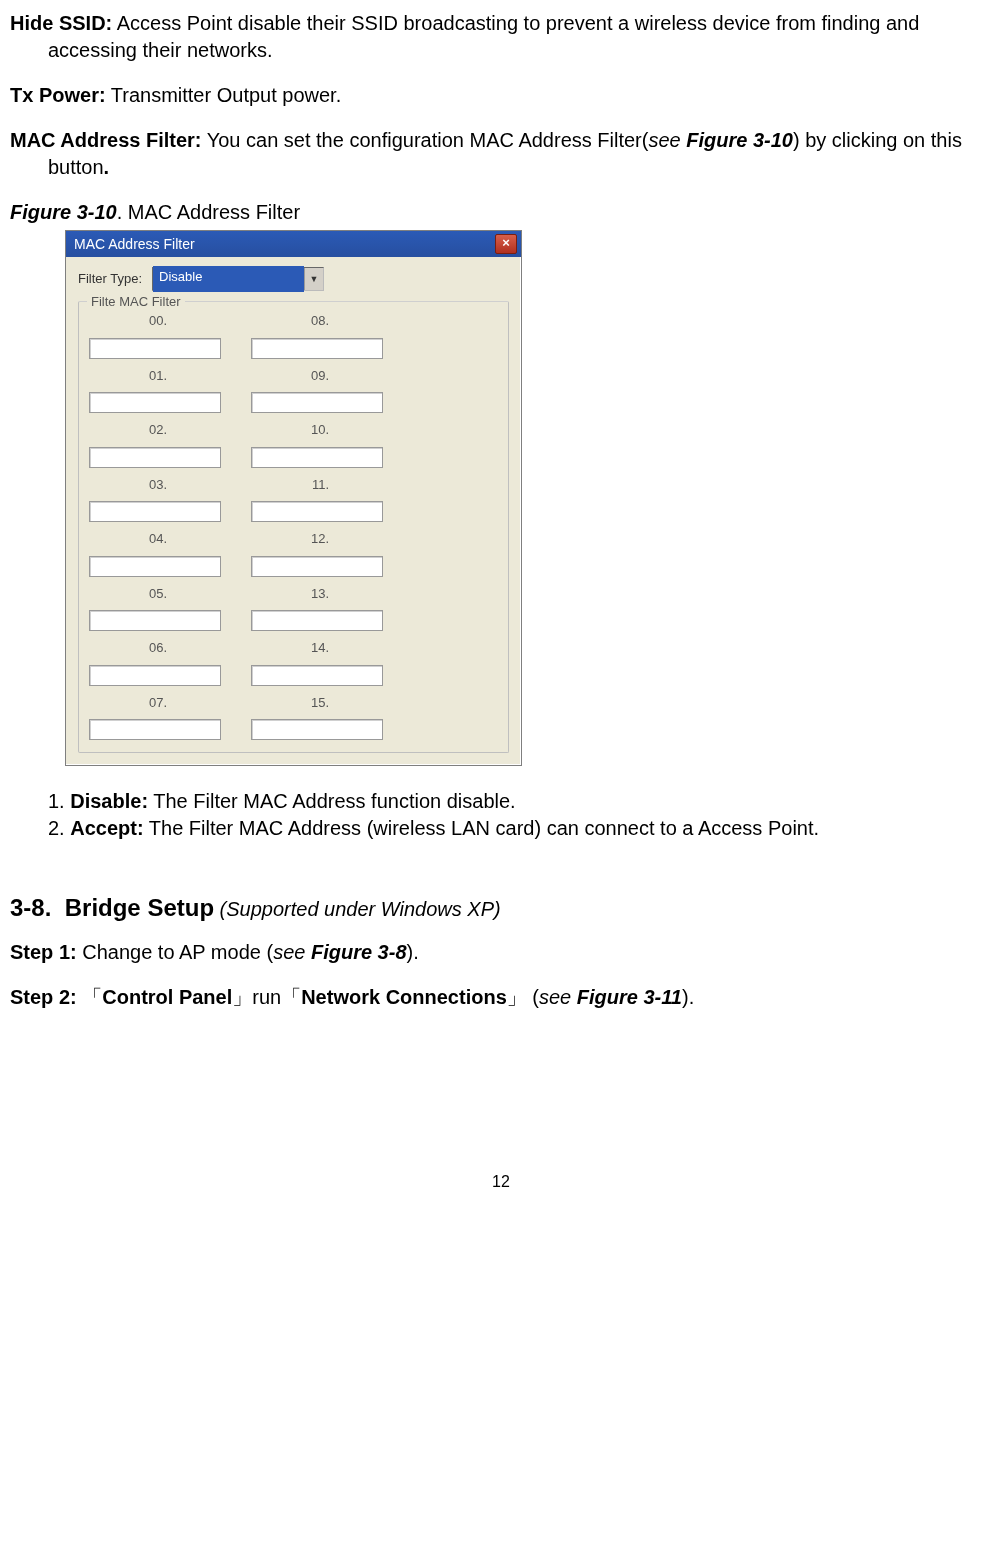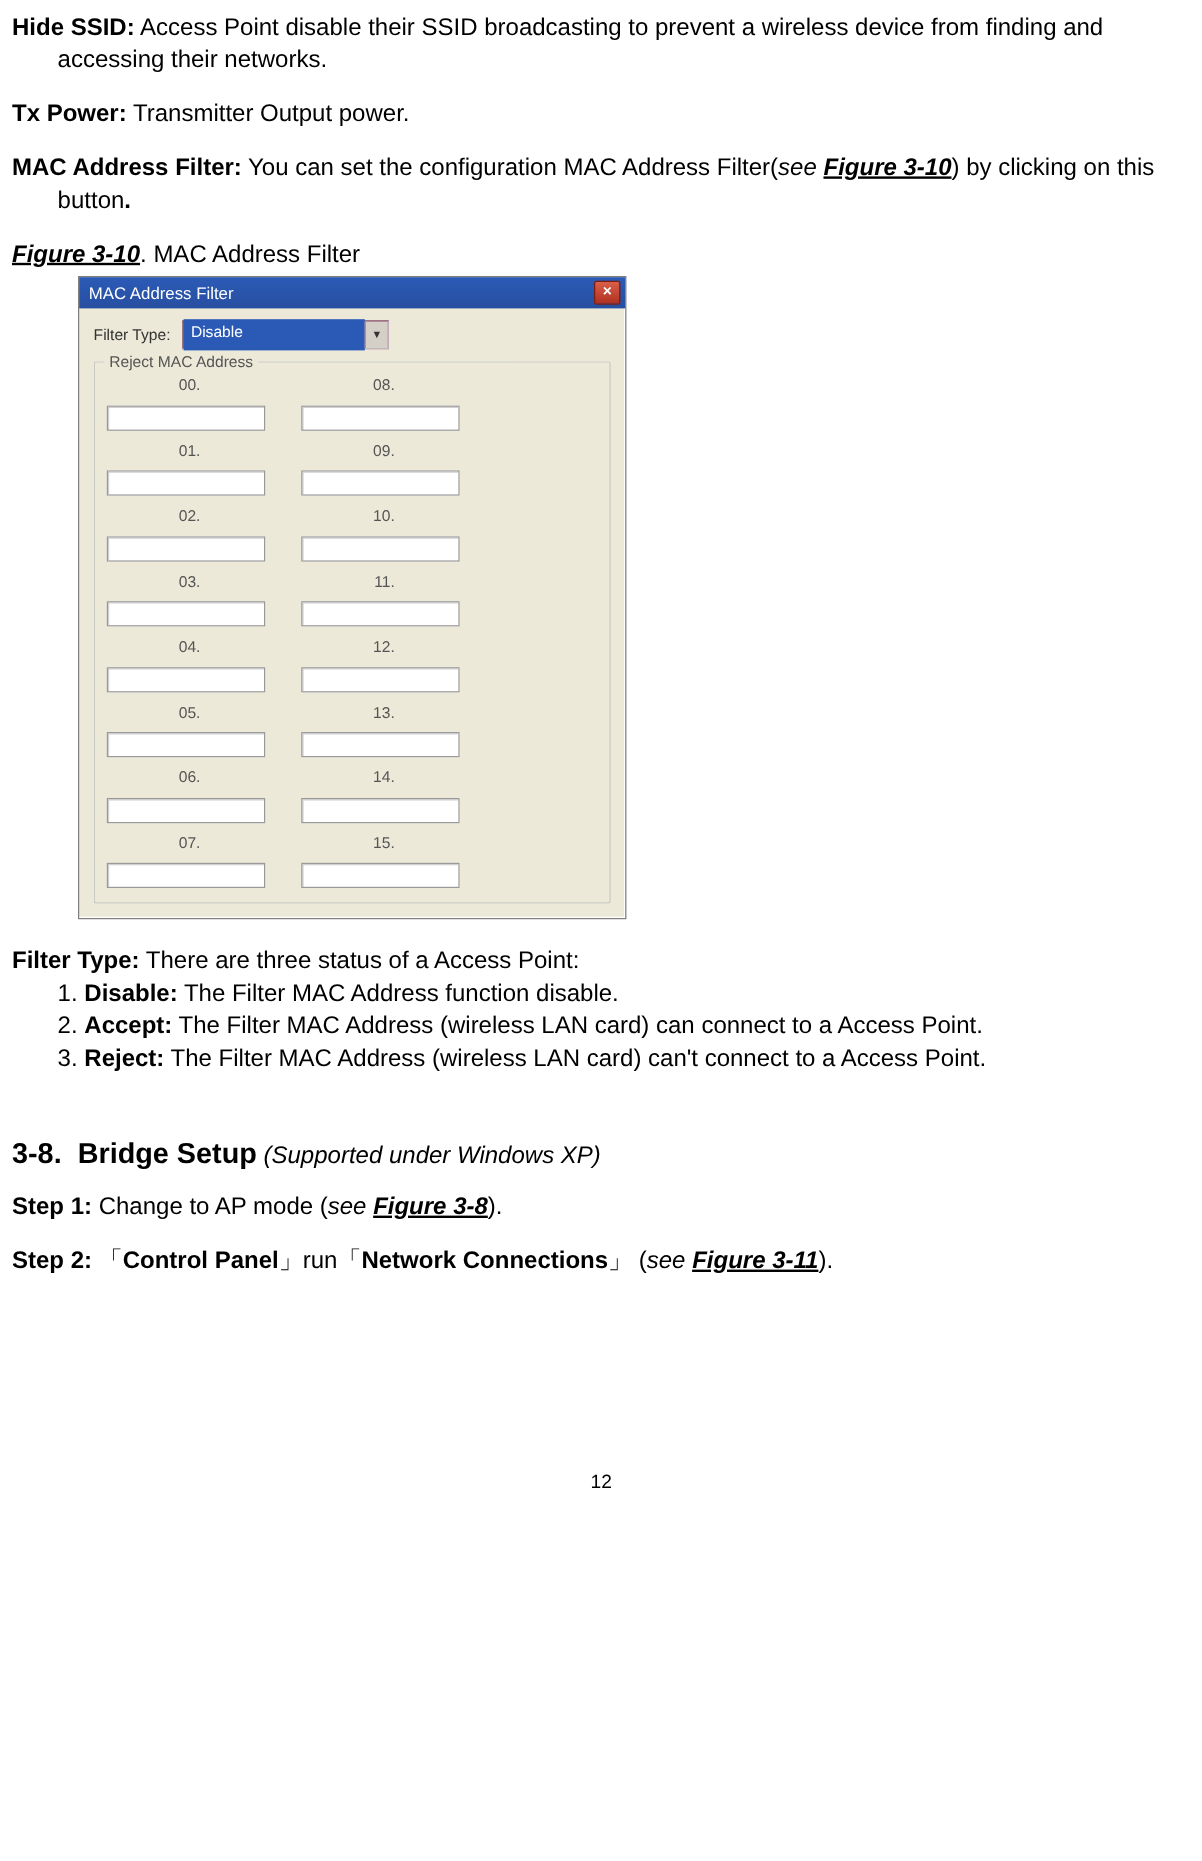--- a/index.html
+++ b/index.html
@@ -8,21 +8,21 @@
     line-height: 1.35;
     margin: 0;
     padding: 10px 10px 10px 10px;
     width: 982px;
     color: #000;
   }
   .para { margin-bottom: 18px; }
   .hang { text-indent: -38px; padding-left: 38px; }
   .b { font-weight: bold; }
   .i { font-style: italic; }
-  .bi { font-weight: bold; font-style: italic; text-decoration: underline; }
+  .bi { font-weight: bold; font-style: italic; }
   .fig-caption { margin-bottom: 4px; }
   .fig-wrap { padding-left: 55px; margin-bottom: 22px; }
 
   
   .dialog {
     width: 455px;
     border: 1px solid #7f7f7f;
     background: #ece9d8;
     box-shadow: -1px -1px 0 #fff inset;
   }
@@ -136,21 +136,21 @@
     </div>
     <div class="dlg-body">
       <div class="filter-row">
         <span>Filter Type:</span>
         <div class="combo">
           <div class="combo-text">Disable</div>
           <div class="combo-arrow">▼</div>
         </div>
       </div>
       <div class="groupbox">
-        <div class="group-legend">Reject MAC Address</div>
+        <div class="group-legend">Filte MAC Filter</div>
         <div class="mac-grid">
           <div class="mac-col">
             <div class="mac-row">
                 <span class="mac-lbl">00.</span>
                 <div class="mac-input"></div>
               </div>
             <div class="mac-row">
                 <span class="mac-lbl">01.</span>
                 <div class="mac-input"></div>
               </div>
@@ -213,33 +213,27 @@
                 <div class="mac-input"></div>
               </div>
           </div>
         </div>
       </div>
     </div>
   </div>
 </div>
 
 <div>
-  <div>
-    <span class="b">Filter Type:</span><span> There are three status of a Access Point:</span>
-  </div>
   <div class="list-lvl2">
     <div>
       <span>1. </span><span class="b">Disable:</span><span> The Filter MAC Address function disable.</span>
     </div>
     <div class="just" style="text-indent:-114px;padding-left:114px;">
       <span>2. </span><span class="b">Accept:</span><span> The Filter MAC Address (wireless LAN card) can connect to a Access Point.</span>
     </div>
-    <div class="just" style="text-indent:-108px;padding-left:108px;">
-      <span>3. </span><span class="b">Reject:</span><span> The Filter MAC Address (wireless LAN card) can't connect to a Access Point.</span>
-    </div>
   </div>
 </div>
 
 <h2 class="section">
   <span>3-8.</span>&nbsp;&nbsp;<span>Bridge Setup</span><span class="section-sub"> (Supported under Windows XP)</span>
 </h2>
 
 <div class="para" style="margin-top:14px;">
   <span class="b">Step 1:</span><span> Change to AP mode (</span><span class="i">see </span><span class="bi">Figure 3-8</span><span>).</span>
 </div>

